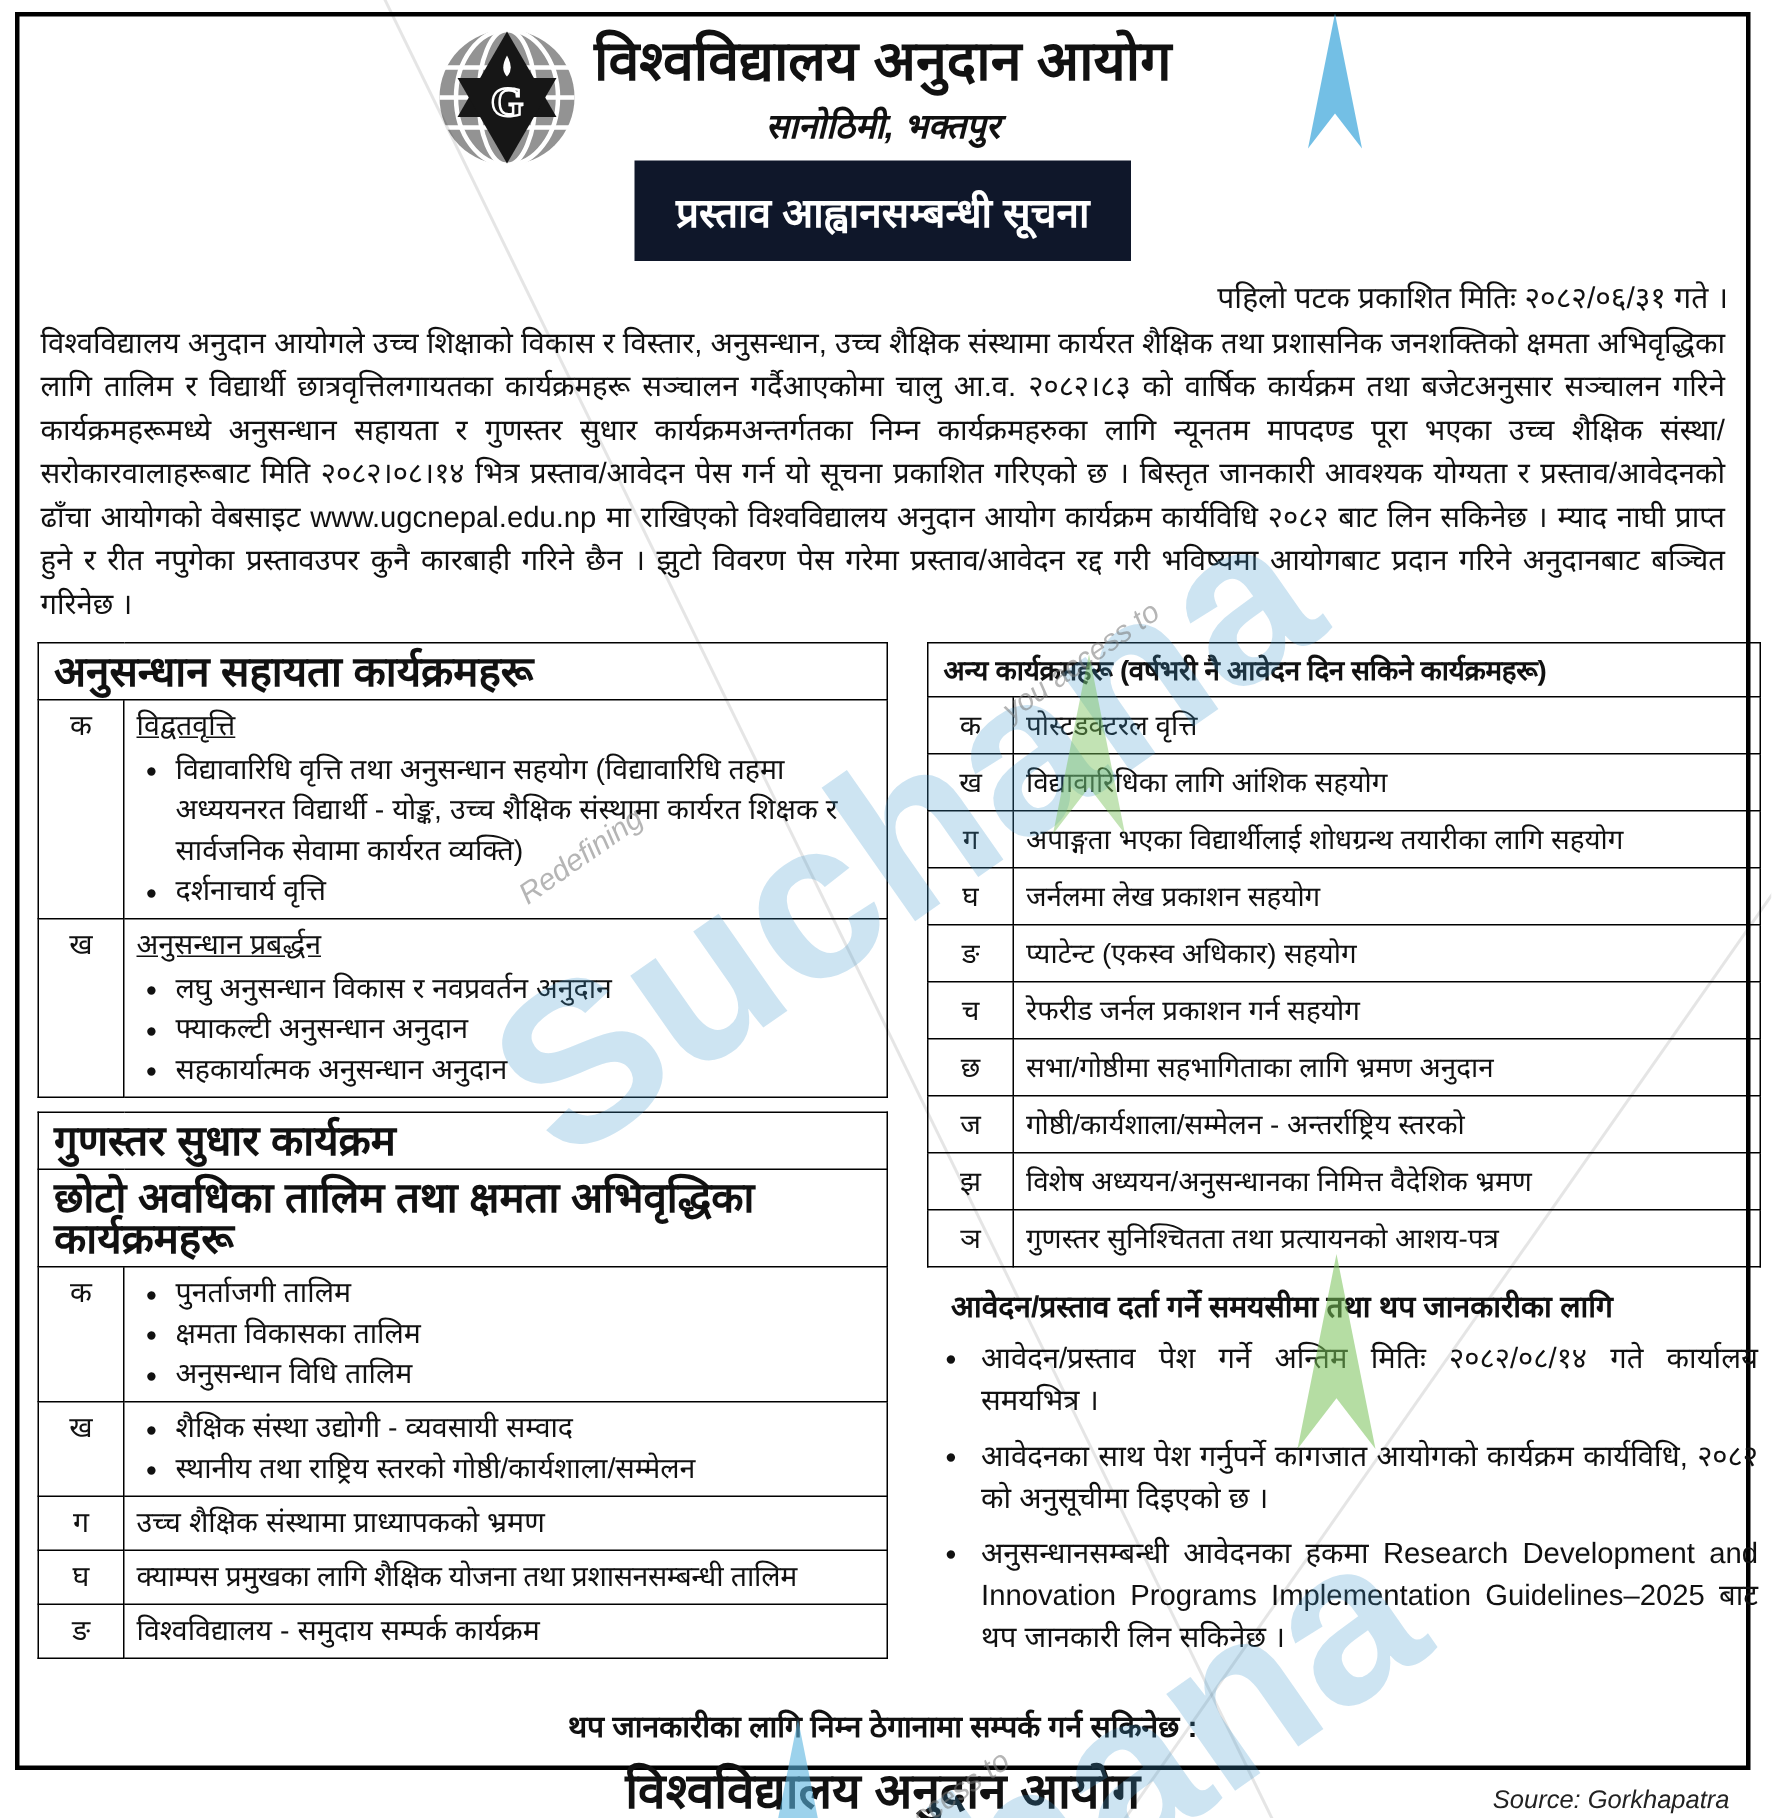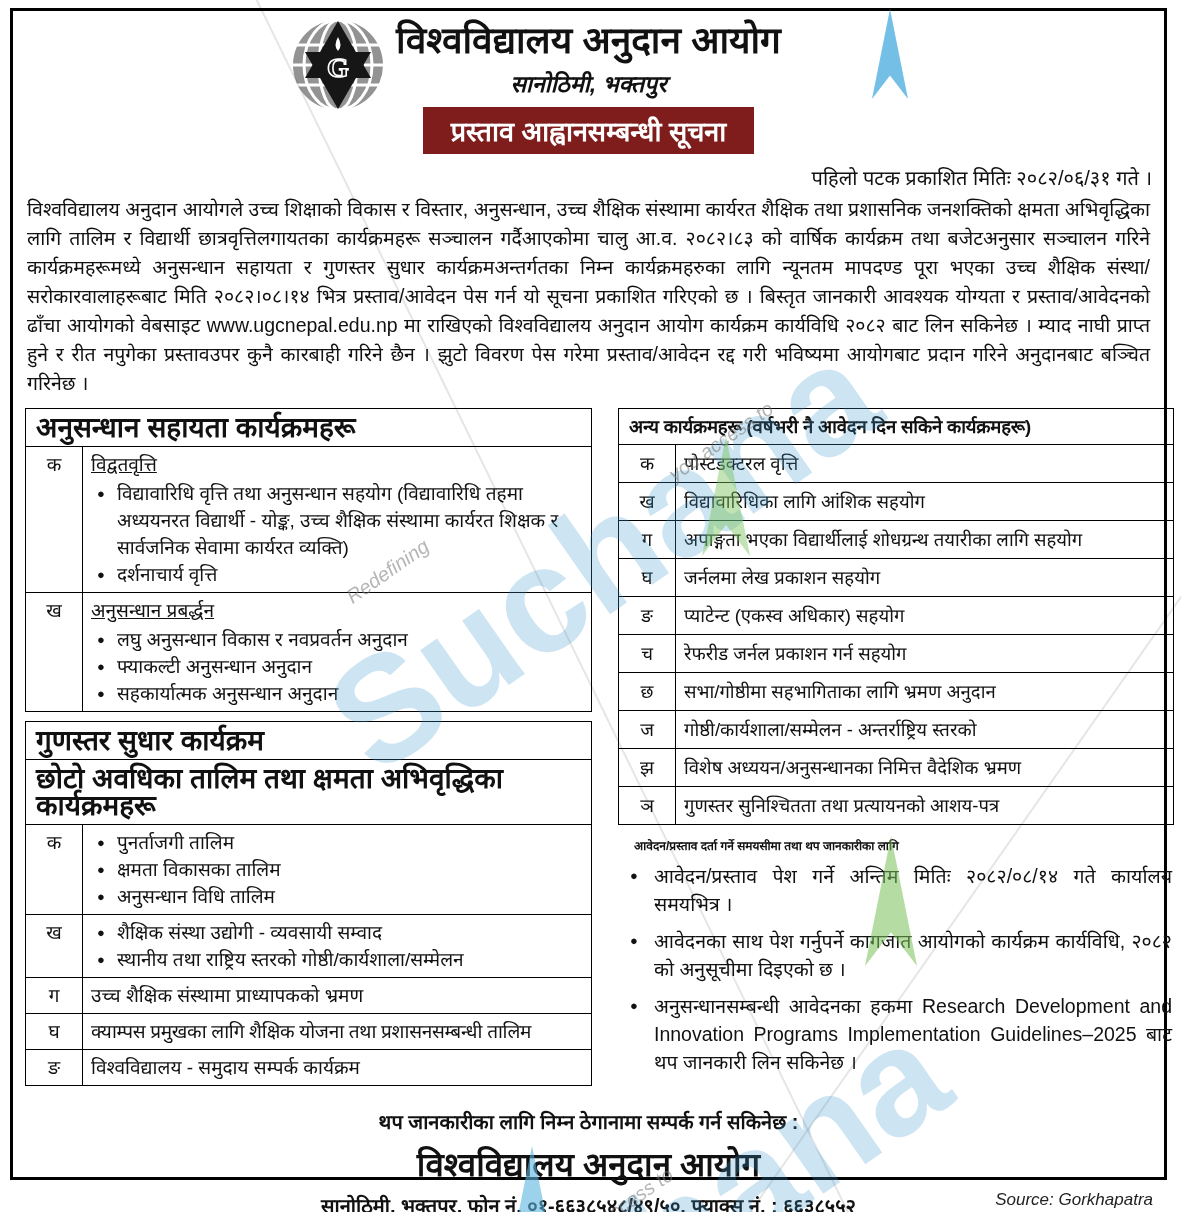--- a/index.html
+++ b/index.html
@@ -5,43 +5,43 @@
   html,body{margin:0;padding:0;background:#fff;}
   .page{position:relative;width:1181px;height:1212px;background:#fff;overflow:hidden;
         font-family:"Liberation Sans","DejaVu Sans",sans-serif;color:#111;}
   .sheet{position:absolute;left:10px;top:8px;width:1157px;height:1172px;
          border:3px solid #000;box-sizing:border-box;padding:4px 12px 6px;z-index:1;}
   
   .header{position:relative;text-align:center;}
   .logo{position:absolute;left:262px;top:0;width:102px;height:100px;}
   .org-title{font-size:37px;font-weight:bold;line-height:44px;padding-top:4px;}
   .org-location{font-size:23px;font-weight:bold;margin-top:4px;font-style:italic;}
-  .banner{display:inline-block;background:#7f1d1d;color:#fff;font-size:27px;font-weight:bold;
-          padding:5px 28px;margin-top:8px;}
+  .banner{display:inline-block;background:#0f172a;color:#fff;font-size:27px;font-weight:bold;
+          padding:15px 28px;margin-top:8px;}
   .published{font-size:20px;margin:10px 0 4px;text-align:right;}
   
   .intro{font-size:19.5px;line-height:29px;text-align:justify;margin:4px 2px 0;}
   
   .columns{display:flex;gap:26px;align-items:flex-start;margin-top:10px;}
   .col-left{width:567px;flex:none;}
   .col-right{width:556px;flex:none;}
   table.tbl{border-collapse:collapse;width:100%;}
   table.tbl td{border:1.8px solid #000;vertical-align:top;padding:4px 8px;font-size:19px;line-height:27px;}
   table.tbl tr.hdr td{font-weight:bold;font-size:28px;padding:5px 10px;}
   td.k{width:40px;text-align:center;}
   .row-title{margin-bottom:2px;text-decoration:underline;}
   .b{position:relative;padding-left:26px;}
   .b::before{content:"●";position:absolute;left:6px;top:0;font-size:13px;line-height:27px;}
   table.tbl.gap{margin-top:9px;}
   table.other td{padding:6px 8px;font-size:18.5px;line-height:25px;white-space:nowrap;}
   table.other tr.hdr td{font-size:18.5px;white-space:nowrap;letter-spacing:-0.2px;}
   td.tight{font-size:17px;white-space:nowrap;letter-spacing:-0.3px;}
   
   .deadline{margin-top:12px;padding:0 2px;}
-  .dl-title{font-weight:bold;font-size:12px;margin:0 0 8px 14px;}
+  .dl-title{font-weight:bold;font-size:20px;margin:0 0 8px 14px;}
   .dlb{position:relative;padding-left:34px;font-size:19.5px;line-height:28px;text-align:justify;margin-bottom:9px;}
   .dlb::before{content:"●";position:absolute;left:10px;top:0;font-size:13px;line-height:28px;}
   
   .footer{text-align:center;margin-top:22px;}
   .f-note{font-size:20px;font-weight:bold;}
   .f-org{font-size:33px;font-weight:bold;margin-top:6px;}
   .f-contact{font-size:20px;font-weight:bold;margin-top:6px;}
   
   .source{position:absolute;right:28px;bottom:2px;font-style:italic;font-size:17px;color:#222;z-index:6;}
   

